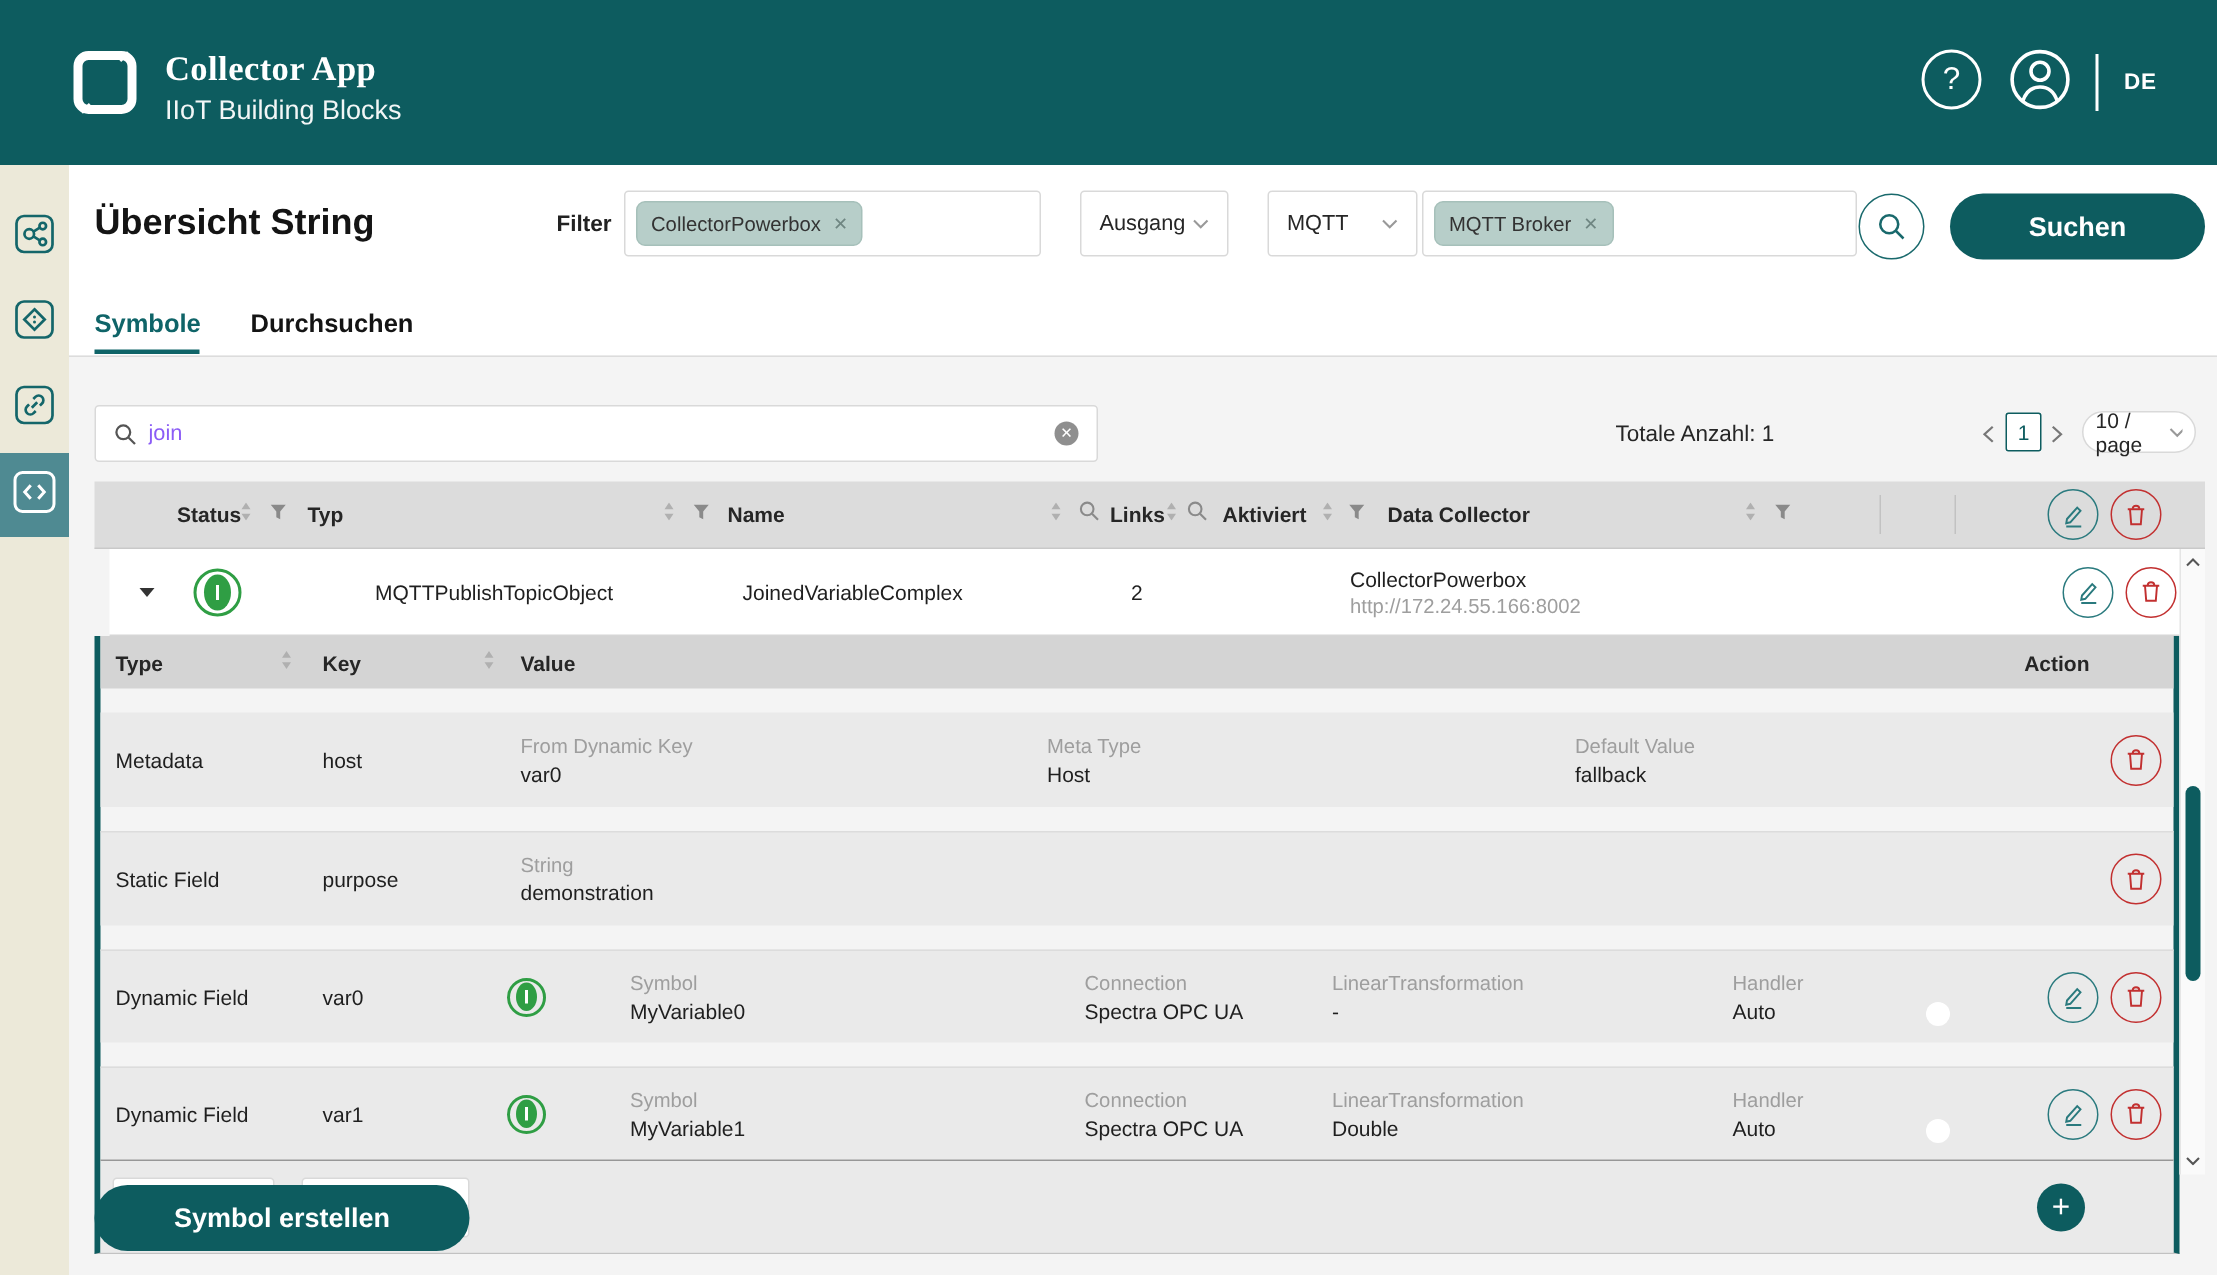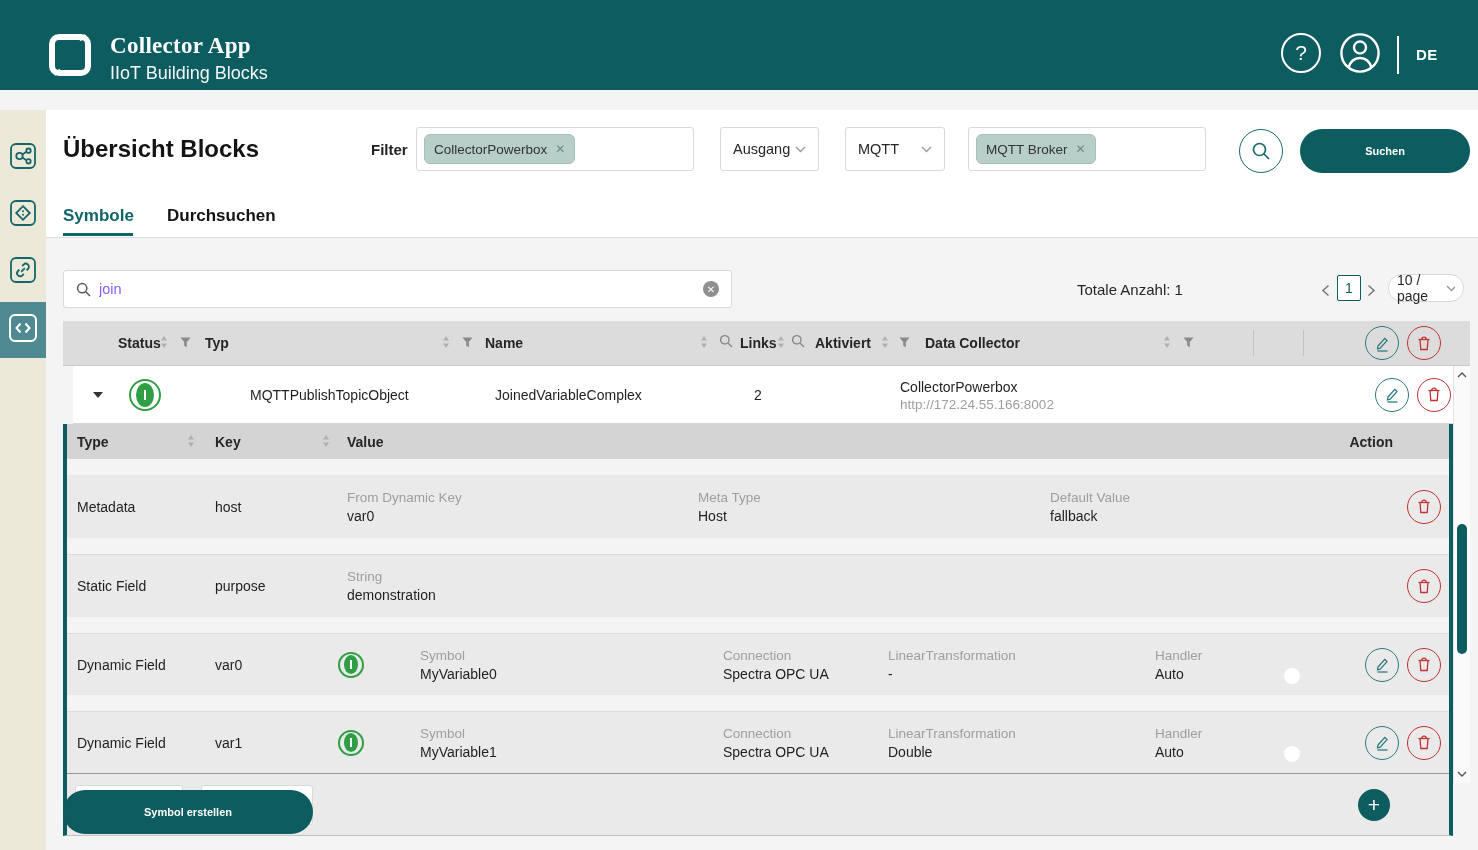--- a/index.html
+++ b/index.html
@@ -3,21 +3,21 @@
 <meta charset="utf-8">
 <style>
   * { box-sizing: border-box; margin: 0; padding: 0; }
   html,body { width:1478px; height:850px; font-family:"Liberation Sans", sans-serif; background:#f4f4f4; }
   .app { position:relative; width:1478px; height:850px; overflow:hidden; background:#f4f4f4; }
   .abs { position:absolute; }
   .vc { top:50%; transform:translateY(-50%); }
   .flexc { display:flex; align-items:center; }
 
   
-  .hdr { position:absolute; left:0; top:0; width:1478px; height:90px; background:#0d5c5f; color:#fff; }
+  .hdr { position:absolute; left:0; top:0; width:1478px; height:128px; background:#0d5c5f; color:#fff; }
   .logo { position:absolute; left:47px; top:31px; width:46px; height:48px; }
   .logo-text { position:absolute; left:110px; top:33px; }
   .app-title { font-family:"Liberation Serif", serif; font-weight:bold; font-size:23px; letter-spacing:.3px; }
   .app-sub { font-size:18px; margin-top:4px; opacity:.95; }
   .hicon { position:absolute; width:40px; height:40px; border:2.5px solid #fff; border-radius:50%;
            display:flex; align-items:center; justify-content:center; font-size:21px; cursor:pointer; }
   .help-btn { left:1281px; top:33px; }
   .user-btn { left:1339px; top:32px; border:none; width:42px; height:42px; }
   .hdr-div { position:absolute; left:1397px; top:36px; width:2px; height:38px; background:#fff; }
   .lang { position:absolute; left:1416px; top:46px; font-size:15px; font-weight:bold; letter-spacing:.5px; }
@@ -28,31 +28,31 @@
   .sb-item.active { background:#4f8a92; }
 
   
   .main { position:absolute; left:46px; top:110px; width:1432px; height:740px; background:#fff; }
   .lower { position:absolute; left:0; top:127px; width:1432px; height:613px; background:#f4f4f4; border-top:1px solid #dcdcdc; }
 
   .page-title { position:absolute; left:17px; top:25px; font-size:24px; font-weight:bold; color:#141414; }
   .filter-label { position:absolute; left:325px; top:31px; font-size:15px; font-weight:bold; color:#222; }
   .box { background:#fff; border:1px solid #d9d9d9; border-radius:3px; }
   .finput1 { position:absolute; left:370px; top:17px; width:278px; height:44px; padding:0 7px; }
-  .finput2 { position:absolute; left:922px; top:17px; width:238px; height:44px; padding:12px 7px; }
+  .finput2 { position:absolute; left:902px; top:17px; width:290px; height:44px; padding:12px 7px; }
   .tag { background:#b7cec9; border:1px solid #a6c0ba; border-radius:6px; height:30px; display:flex; align-items:center;
          padding:0 9px; font-size:13.5px; color:#333; gap:8px; white-space:nowrap; }
   .tag-x { color:#6f8682; font-size:12px; cursor:pointer; line-height:1; }
   .fsel { position:absolute; top:17px; height:44px; display:flex; align-items:center; justify-content:space-between;
           padding:0 12px; font-size:14.5px; color:#262626; cursor:pointer; }
   .fsel1 { left:674px; width:99px; }
   .fsel2 { left:799px; width:100px; }
   .search-circle { position:absolute; left:1193px; top:19px; width:44px; height:44px; border:1.5px solid #19696c;
           border-radius:50%; display:flex; align-items:center; justify-content:center; cursor:pointer; background:#fff0; }
-  .btn-primary { background:#0d5c5f; color:#fff; font-weight:bold; font-size:11px; border:none; border-radius:22px;
+  .btn-primary { background:#0d5c5f; color:#fff; font-weight:bold; font-size:18px; border:none; border-radius:22px;
           display:flex; align-items:center; justify-content:center; cursor:pointer; font-family:"Liberation Sans",sans-serif; }
   .suchen { position:absolute; left:1254px; top:19px; width:170px; height:44px; }
 
   .tab { position:absolute; top:96px; font-size:17px; font-weight:bold; cursor:pointer; }
   .tab1 { left:17px; color:#0f6468; }
   .tab2 { left:121px; color:#141414; }
   .tab-ind { position:absolute; left:17px; top:123px; width:70px; height:3px; background:#0f6468; z-index:2; }
 
   .search-row { position:absolute; left:17px; top:160px; width:669px; height:38px; display:flex; align-items:center;
           padding:0 12px; gap:8px; z-index:2; }
@@ -178,21 +178,21 @@
           <rect x="2" y="2" width="26" height="26" rx="5"></rect>
           <path d="M12.5 10.5 L8.5 15 L12.5 19.5 M17.5 10.5 L21.5 15 L17.5 19.5"></path>
         </svg>
       </span>
     </div>
   </div>
 
   <div class="main">
     <div class="lower"></div>
 
-    <div class="page-title">Übersicht Blocks</div>
+    <div class="page-title">Übersicht String</div>
 
     <div class="filter-label">Filter</div>
     <div class="box finput1 flexc">
       <span class="tag">
         <span>CollectorPowerbox</span>
         <span class="tag-x">✕</span>
       </span>
     </div>
     <div class="box fsel fsel1">
       <span>Ausgang</span>

